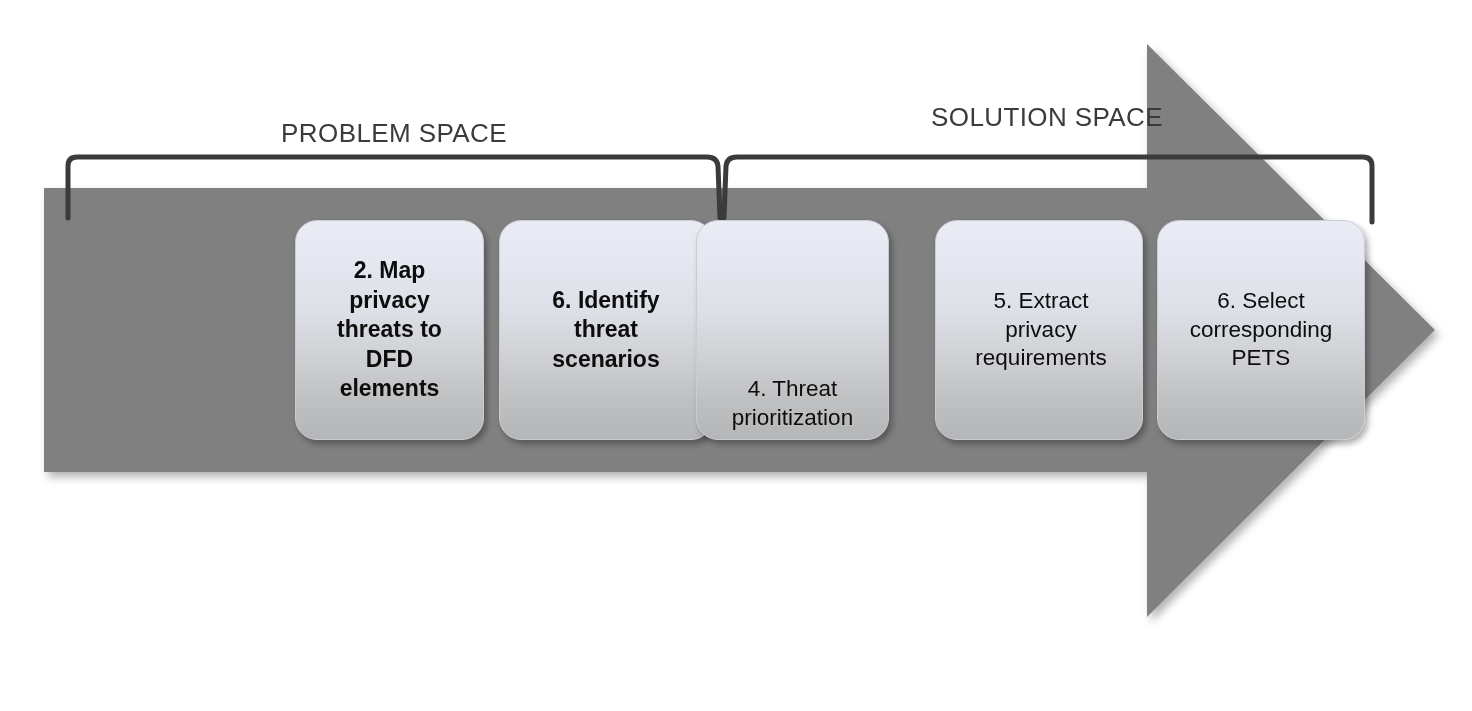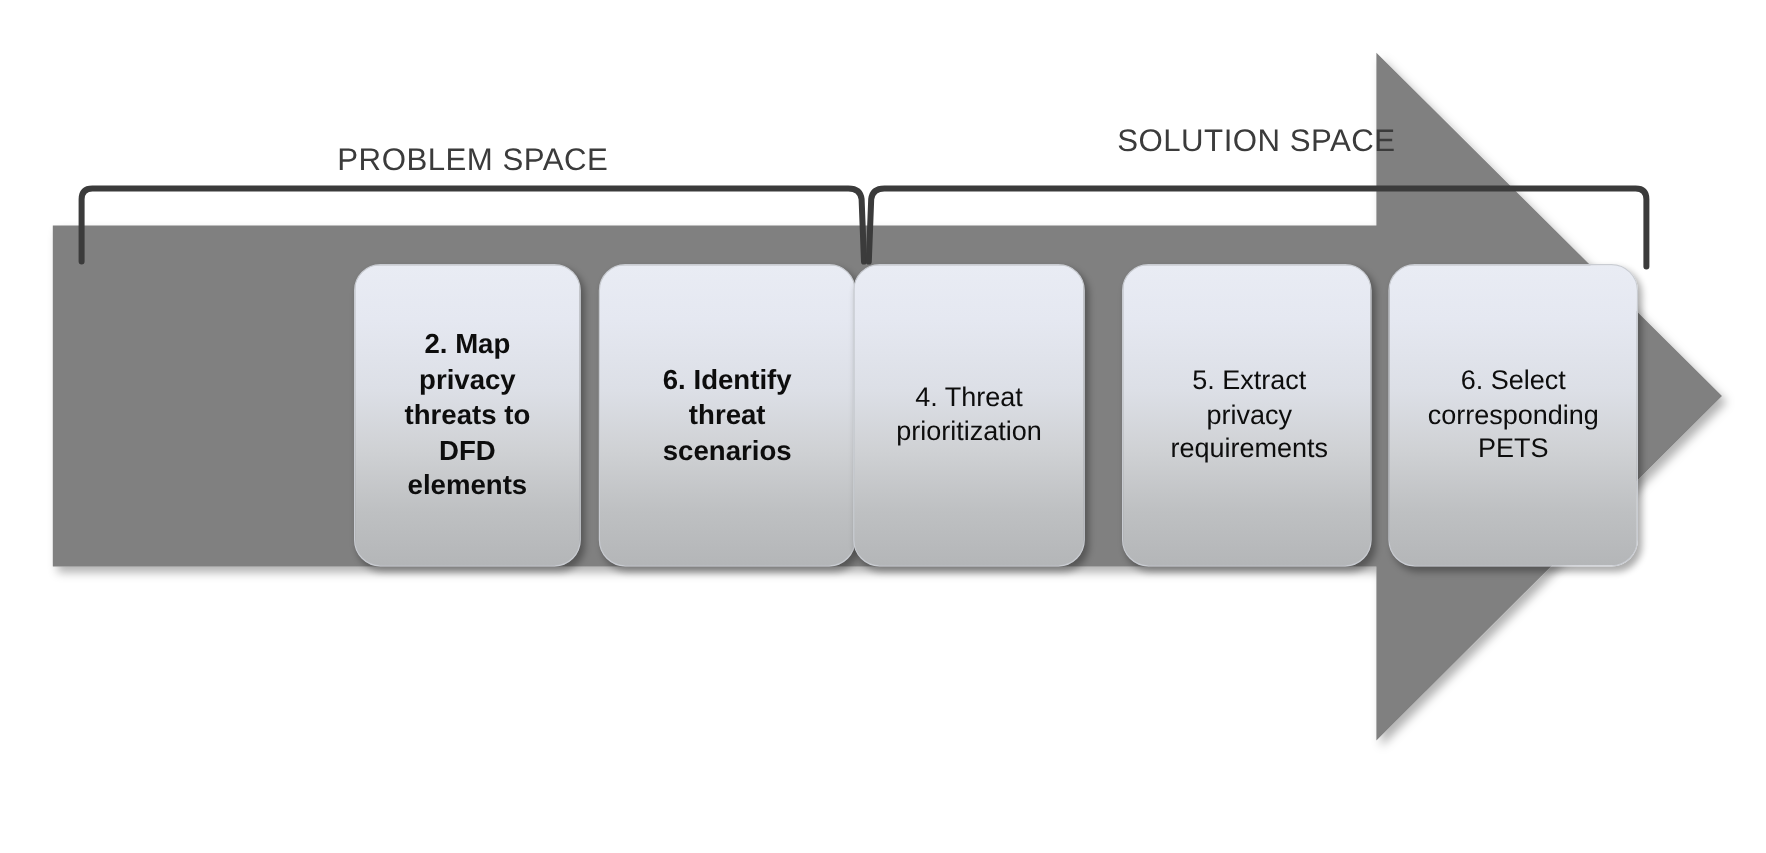--- a/index.html
+++ b/index.html
@@ -47,21 +47,21 @@
   #solution-space-label {
     left: 722px;
     top: 102px;
     width: 650px;
   }
 
   
   .step-box {
     position: absolute;
     top: 220px;
-    height: 252px;
+    height: 220px;
     border-radius: 22px;
     background: linear-gradient(to bottom,
         #e9ecf4 0%,
         #e5e8f1 18%,
         #dcdfe6 42%,
         #cfd1d4 62%,
         #bec0c2 82%,
         #b4b6b8 100%);
     border: 1px solid #c9ccd2;
     box-shadow: 3px 4px 6px rgba(0,0,0,0.33);
@@ -113,21 +113,21 @@
 DFD
 elements</span>
   </div>
 
   <div class="step-box" style="left:499px; width:214px;">
     <span class="step-label bold">6. Identify
 threat
 scenarios</span>
   </div>
 
-  <div class="step-box" style="left:711px; width:193px;">
+  <div class="step-box" style="left:696px; width:193px;align-items:flex-end;">
     <span class="step-label normal">4. Threat
 prioritization</span>
   </div>
 
   <div class="step-box" style="left:935px; width:208px;padding-left:14px;">
     <span class="step-label normal">5. Extract
 privacy
 requirements</span>
   </div>
 

